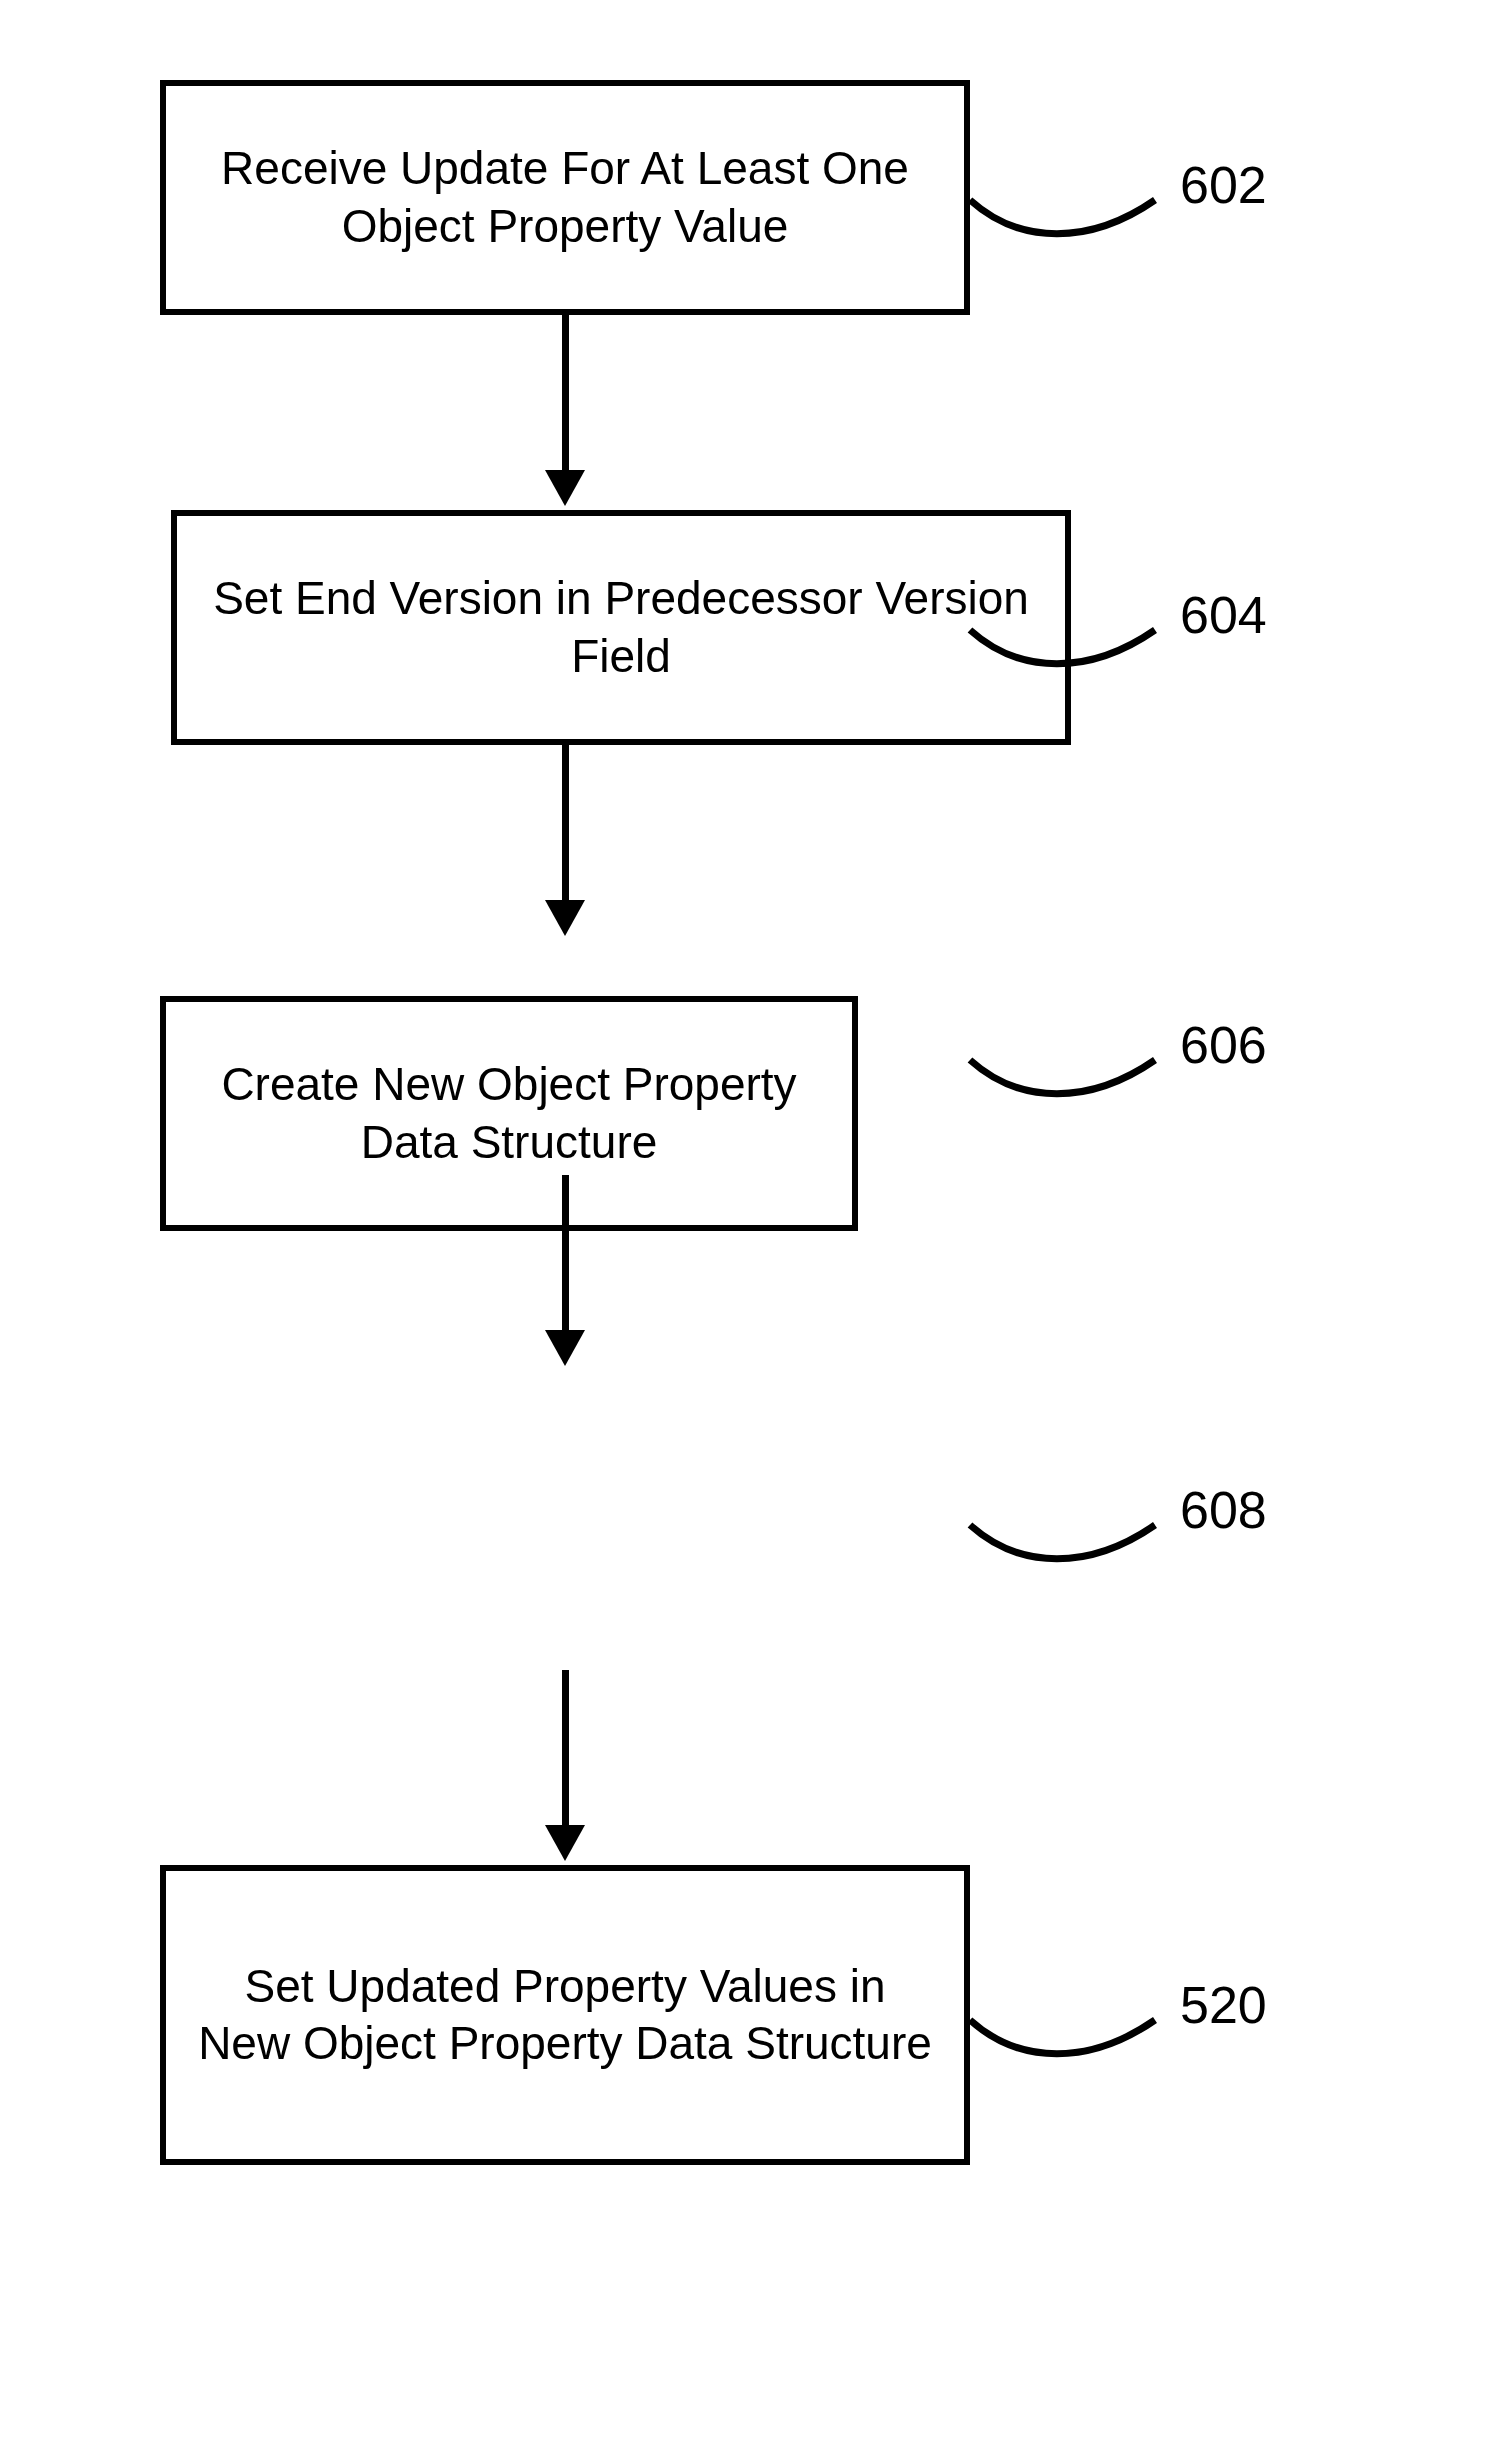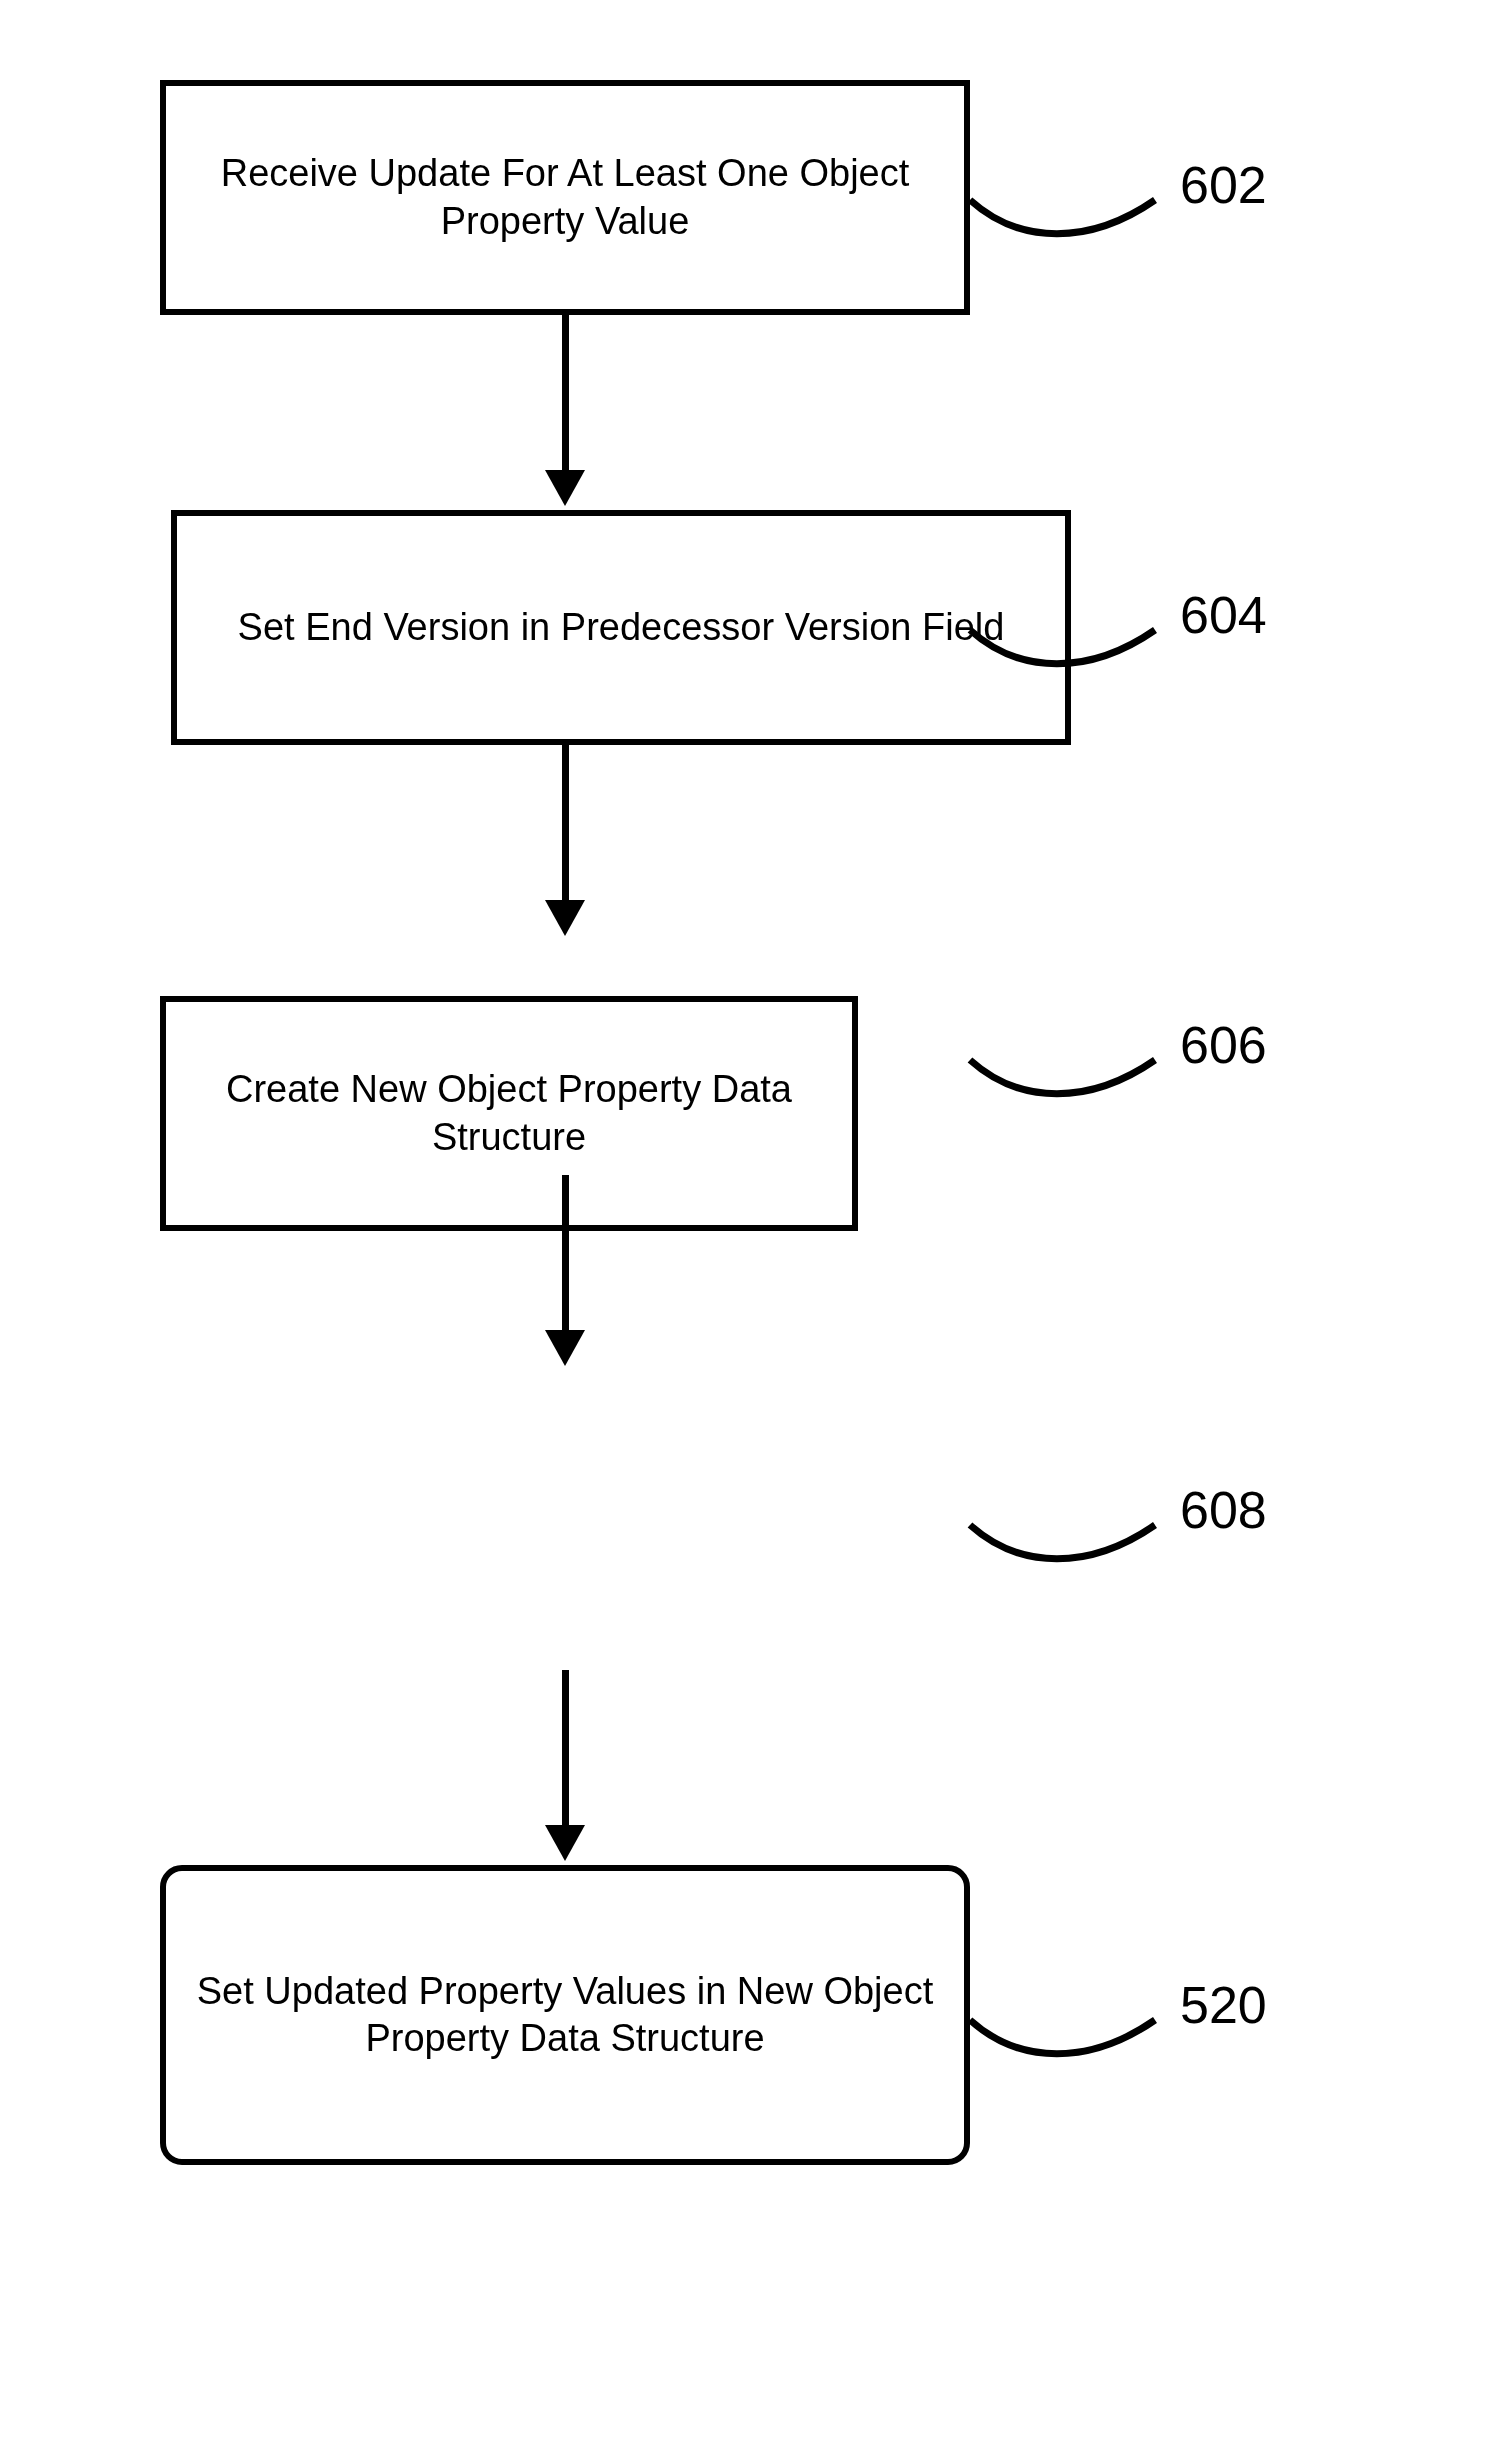--- a/index.html
+++ b/index.html
@@ -19,21 +19,21 @@
     border: 6px solid #000;
     background: #fff;
     display: flex;
     align-items: center;
     justify-content: center;
     text-align: center;
     box-sizing: border-box;
     padding: 20px 30px;
   }
   .box-text {
-    font-size: 38px;
+    font-size: 46px;
     line-height: 1.25;
   }
   .ref {
     position: absolute;
     font-size: 52px;
     font-weight: normal;
   }
   .arrow-stem {
     position: absolute;
     background: #000;
@@ -91,21 +91,21 @@
   <div class="arrow-head" style="left:545px; top:1330px;"></div>
 
   <svg class="leader" style="left:970px; top:1490px; width:200px; height:90px;">
     <path d="M0 35 C 50 80, 120 80, 185 35" stroke="#000" stroke-width="7" fill="none"></path>
   </svg>
   <div class="ref" style="left:1180px; top:1480px;">608</div>
 
   <div class="arrow-stem" style="left:562px; top:1670px; height:160px;"></div>
   <div class="arrow-head" style="left:545px; top:1825px;"></div>
 
-  <div class="box" style="left:160px; top:1865px; width:810px; height:300px;border-radius:22px;">
+  <div class="box" style="left:160px; top:1865px; width:810px; height:300px;">
     <div class="box-text">Set Updated Property Values in New Object Property Data Structure</div>
   </div>
   <svg class="leader" style="left:970px; top:1985px; width:200px; height:90px;">
     <path d="M0 35 C 50 80, 120 80, 185 35" stroke="#000" stroke-width="7" fill="none"></path>
   </svg>
   <div class="ref" style="left:1180px; top:1975px;">520</div>
 
 </div>
 
 </body></html>

